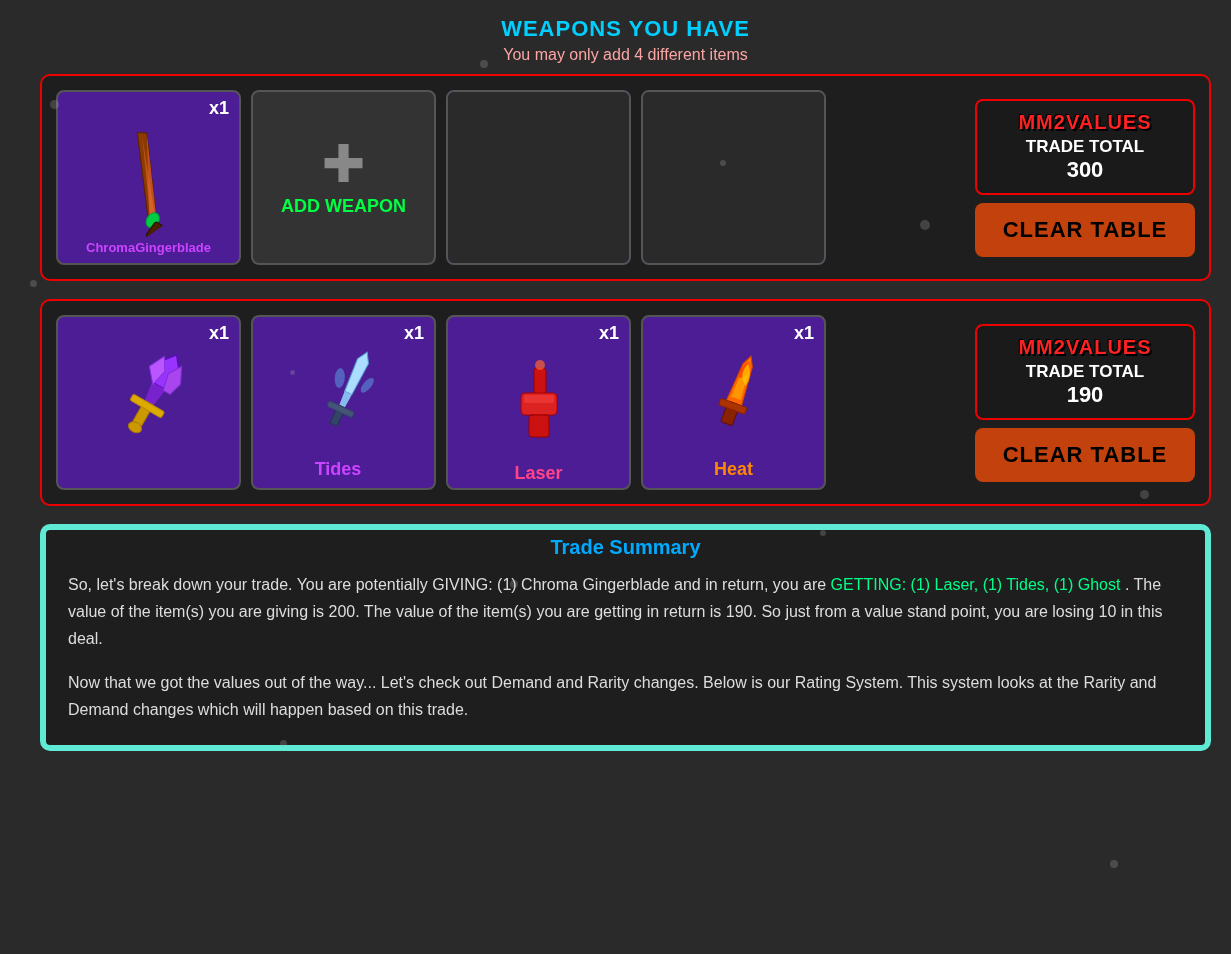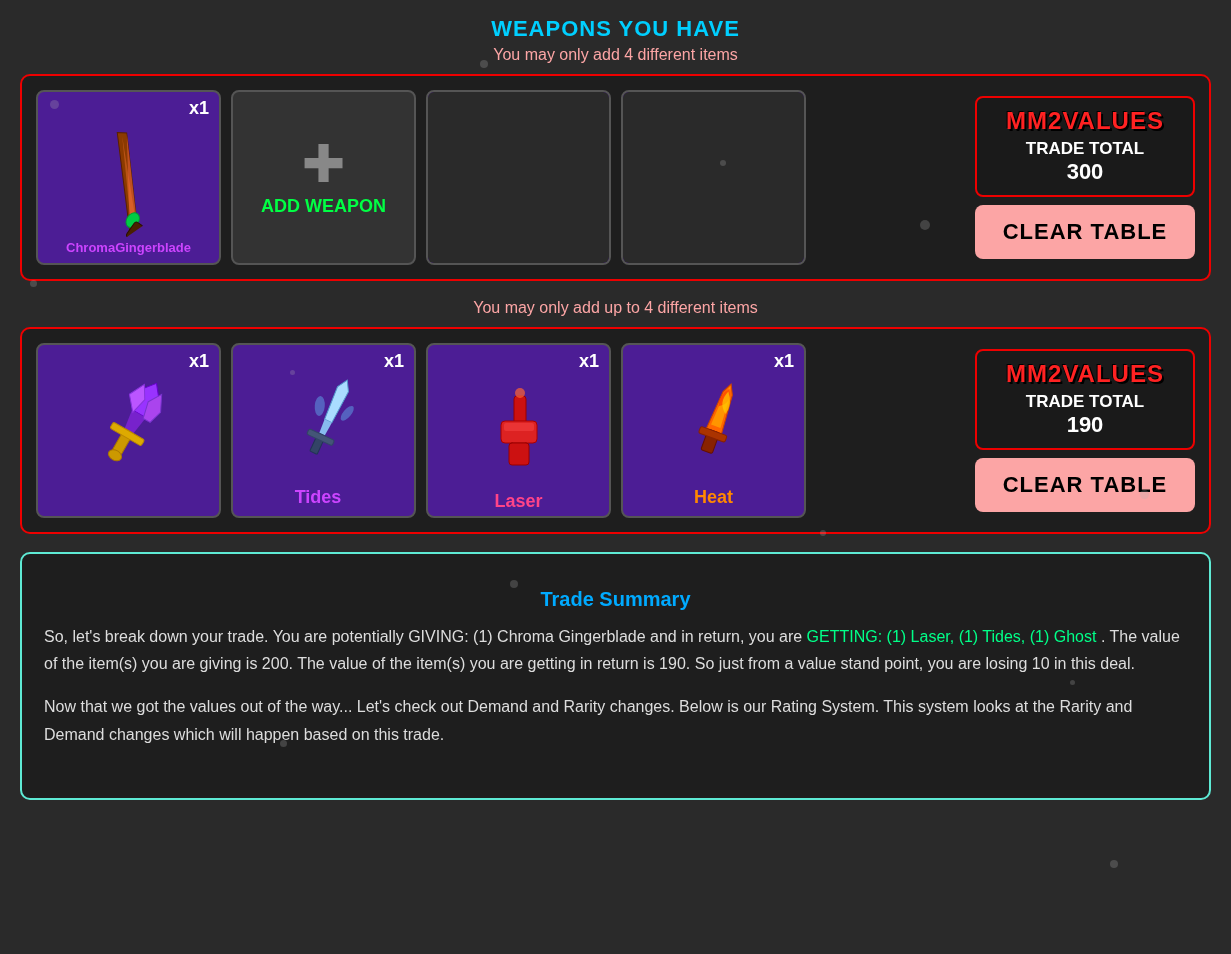--- a/index.html
+++ b/index.html
@@ -16,20 +16,21 @@
     
     .dot {
       position: absolute;
       border-radius: 50%;
       background: rgba(180,180,180,0.25);
       pointer-events: none;
     }
 
     .page-wrapper {
       padding: 16px 20px;
+      margin-left: 20px;
     }
 
     
     .section-title {
       text-align: center;
       font-size: 22px;
       font-weight: bold;
       color: #00cfff;
       letter-spacing: 1px;
       margin-bottom: 4px;
@@ -159,21 +160,21 @@
 
     .mm2values-badge {
       background: #1a1a1a;
       border: 2px solid #e00;
       border-radius: 8px;
       padding: 10px 8px;
       text-align: center;
     }
 
     .mm2values-title {
-      font-size: 24px;
+      font-size: 20px;
       font-weight: 900;
       color: #ff2222;
       text-shadow: 2px 2px 0 #000, -1px -1px 0 #000;
       letter-spacing: 1px;
       line-height: 1.1;
     }
 
     .trade-total-label {
       font-size: 17px;
       color: #fff;
@@ -181,39 +182,39 @@
       margin-top: 4px;
     }
 
     .trade-total-value {
       font-size: 22px;
       color: #fff;
       font-weight: bold;
     }
 
     .clear-table-btn {
-      background: #fca5a5;
+      background: #c2410c;
       border: none;
       border-radius: 8px;
       color: #000;
       font-size: 22px;
       font-weight: 900;
       padding: 14px 10px;
       cursor: pointer;
       letter-spacing: 1px;
       width: 100%;
       text-align: center;
     }
 
     
     .trade-summary-section {
-      border: 2px solid #5eead4;
+      border: 6px solid #5eead4;
       border-radius: 10px;
       background: #1e1e1e;
-      padding: 34px 22px;
+      padding: 6px 22px;
       margin-top: 6px;
     }
 
     .trade-summary-title {
       text-align: center;
       font-size: 20px;
       font-weight: bold;
       color: #00aaff;
       margin-bottom: 12px;
     }
@@ -318,21 +319,20 @@
     <div class="trade-total-box">
       <div class="mm2values-badge">
         <div class="mm2values-title">MM2VALUES</div>
         <div class="trade-total-label">TRADE TOTAL</div>
         <div class="trade-total-value">300</div>
       </div>
       <button class="clear-table-btn">CLEAR TABLE</button>
     </div>
   </div>
 
-  <p class="section-subtitle">You may only add up to 4 different items</p>
 
   <div class="trade-table">
     <div class="weapon-slots">
 
       <div class="weapon-slot">
         <span class="weapon-count">x1</span>
         <div class="weapon-img">
           <svg width="120" height="110" viewBox="0 0 120 110">
 
             <g transform="translate(60,55) rotate(30)">

